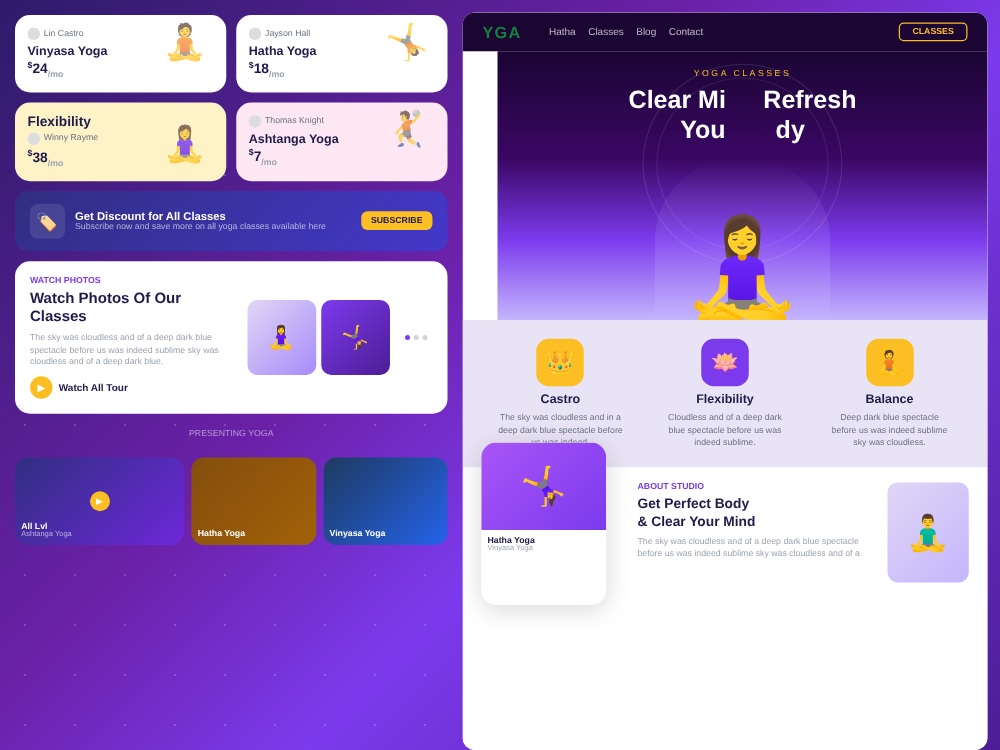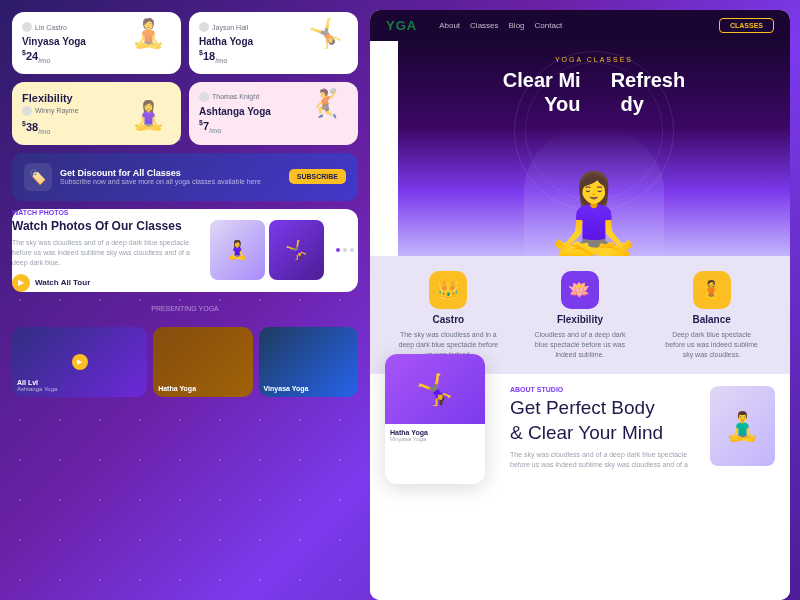--- a/index.html
+++ b/index.html
@@ -53,21 +53,21 @@
       border-radius: 10px; padding: 10px 12px;
       display: flex; align-items: center; gap: 8px;
     }
     .discount-icon { width: 28px; height: 28px; background: rgba(255,255,255,0.1); border-radius: 6px; display: flex; align-items: center; justify-content: center; font-size: 14px; }
     .discount-text .dt1 { font-size: 9px; font-weight: 700; color: white; }
     .discount-text .dt2 { font-size: 7px; color: rgba(255,255,255,0.6); }
     .discount-btn { margin-left: auto; background: #fbbf24; color: #1e1b4b; border: none; border-radius: 5px; padding: 4px 8px; font-size: 7px; font-weight: 700; cursor: pointer; }
 
     
     .watch-section {
-      background: white; border-radius: 12px; 
+      background: white; border-radius: 12px; padding: 12px;
       display: flex; gap: 8px; align-items: center;
     }
     .watch-text { flex: 1; }
     .watch-label { font-size: 7px; color: #7c3aed; font-weight: 600; margin-bottom: 3px; }
     .watch-title { font-size: 12px; font-weight: 700; color: #1e1b4b; line-height: 1.3; margin-bottom: 4px; }
     .watch-desc { font-size: 7px; color: #9ca3af; line-height: 1.4; margin-bottom: 6px; }
     .watch-btn { display: flex; align-items: center; gap: 5px; }
     .play-btn { width: 18px; height: 18px; border-radius: 50%; background: #fbbf24; display: flex; align-items: center; justify-content: center; font-size: 8px; color: white; }
     .watch-btn-label { font-size: 8px; color: #1e1b4b; font-weight: 600; }
     .watch-images { display: flex; gap: 4px; }
@@ -177,21 +177,21 @@
       font-size: 30px; position: relative;
     }
     .phone-content { padding: 5px; }
     .phone-text { font-size: 7px; color: #1e1b4b; font-weight: 600; }
     .phone-sub { font-size: 6px; color: #9ca3af; }
 
     
     .about-section { flex: 1; padding: 12px 15px; display: flex; gap: 10px; }
     .about-text { flex: 1; }
     .about-label { font-size: 7px; color: #7c3aed; font-weight: 600; margin-bottom: 3px; }
-    .about-title { font-size: 19px; font-weight: 400; color: #1e1b4b; line-height: 1.3; margin-bottom: 4px; }
+    .about-title { font-size: 11px; font-weight: 700; color: #1e1b4b; line-height: 1.3; margin-bottom: 4px; }
     .about-desc { font-size: 7px; color: #9ca3af; line-height: 1.5; }
     .about-image {
       width: 65px; height: 80px; border-radius: 8px;
       background: linear-gradient(135deg, #e0d7f5, #c4b5fd);
       display: flex; align-items: center; justify-content: center;
       font-size: 28px; flex-shrink: 0;
     }
 
     
     .dots { display: flex; gap: 3px; justify-content: center; padding: 4px; }
@@ -314,21 +314,21 @@
     </div>
 
   </div>
 
   <div class="right-panel">
     <div class="yga-site">
 
       <nav class="yga-nav">
         <span class="yga-logo">YGA</span>
         <div class="nav-links">
-          <span class="nav-link">About</span>
+          <span class="nav-link">Hatha</span>
           <span class="nav-link">Classes</span>
           <span class="nav-link">Blog</span>
           <span class="nav-link">Contact</span>
         </div>
         <button class="nav-classes-btn">CLASSES</button>
       </nav>
 
       <div class="yga-hero">
         <div class="mandala-bg"></div>
         <div class="hero-label">YOGA CLASSES</div>

